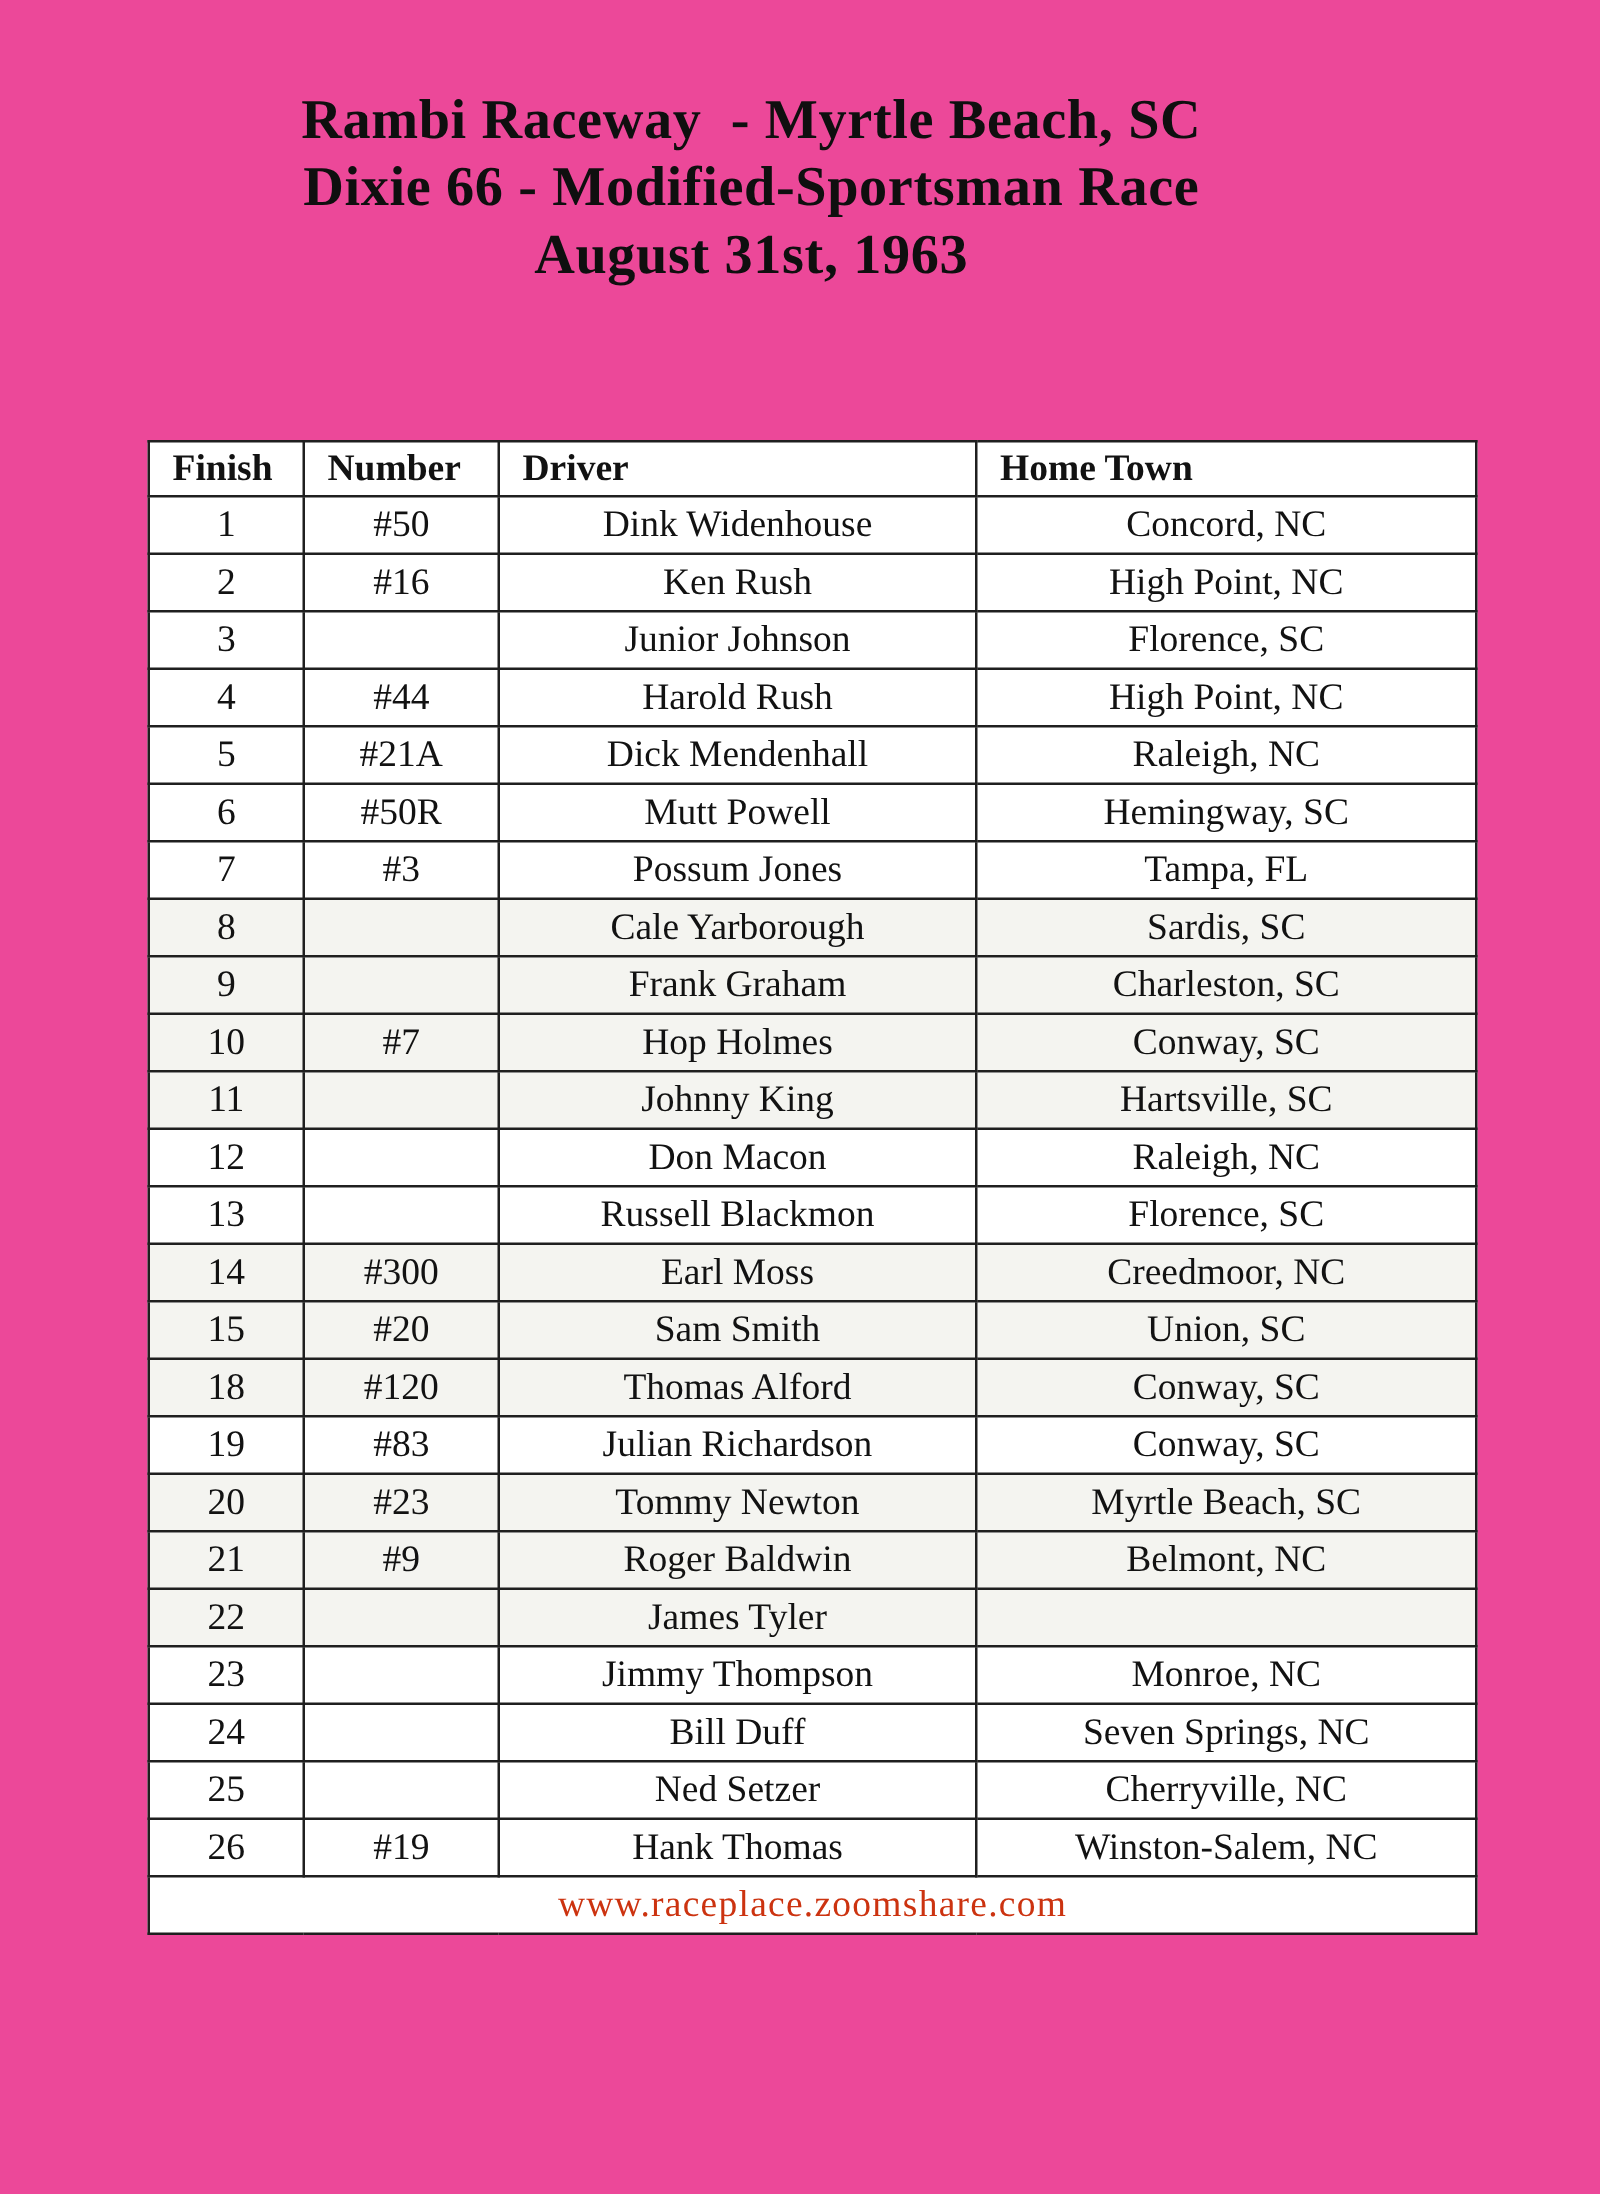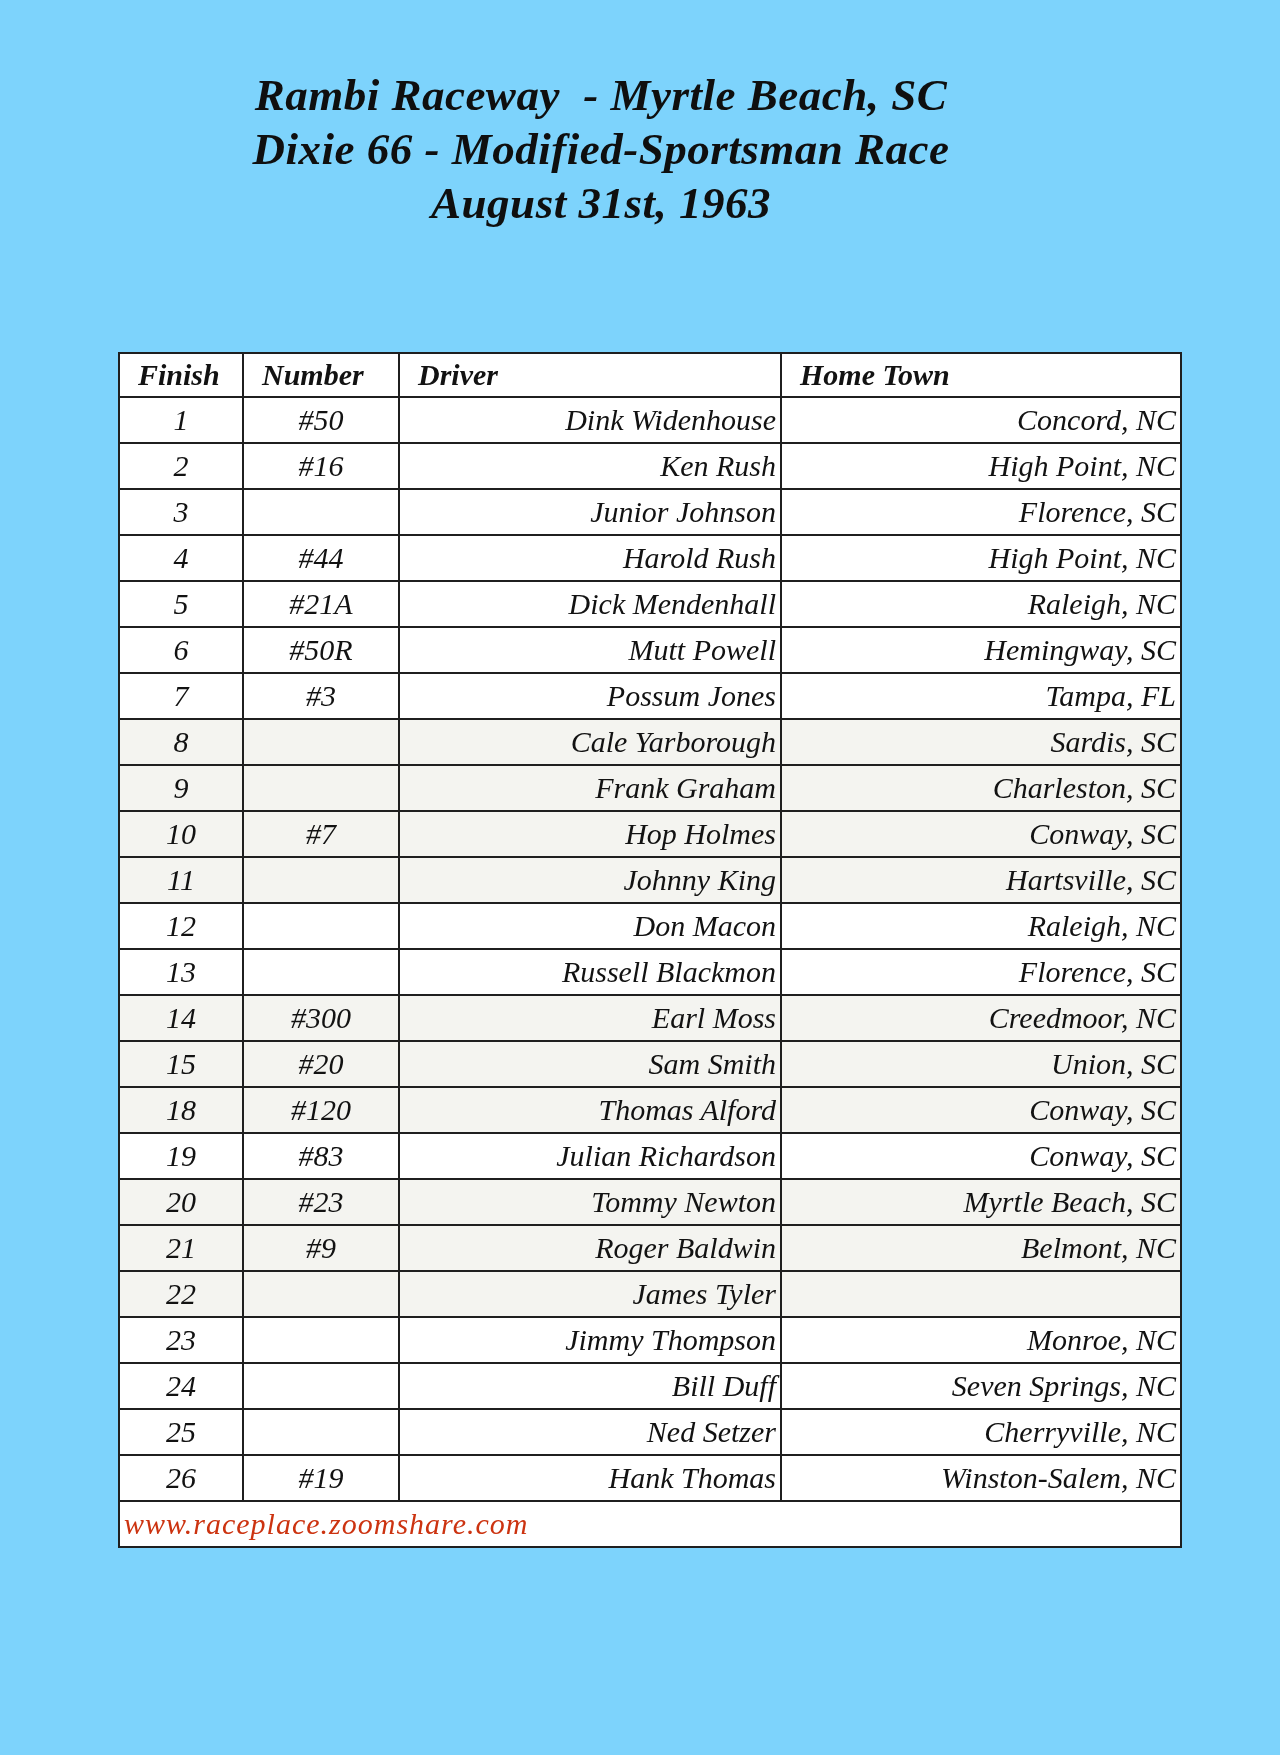--- a/index.html
+++ b/index.html
@@ -4,25 +4,24 @@
 <style>
   html, body {
     margin: 0;
     padding: 0;
     background: #ffffff;
   }
   .page {
     position: relative;
     width: 1280px;
     height: 1755px;
-    background: #7dd3fc;
+    background: #ec4899;
     font-family: "Liberation Serif", "DejaVu Serif", serif;
     color: #141414;
     overflow: hidden;
-    font-style: italic;
   }
   .title-block {
     padding-top: 68px;
     padding-right: 78px;
     box-sizing: border-box;
     width: 100%;
     text-align: center;
     font-weight: bold;
     font-size: 45px;
     line-height: 1.2;
@@ -60,34 +59,34 @@
     padding: 0 18px;
   }
   table.results td {
     height: 44px;
     padding: 0 4px;
   }
   td.c-finish, td.c-number {
     text-align: center;
   }
   td.c-driver, td.c-town {
-    text-align: right;
+    text-align: center;
     padding-left: 12px;
   }
   
   tbody tr:nth-child(8)  td, tbody tr:nth-child(9)  td,
   tbody tr:nth-child(10) td, tbody tr:nth-child(11) td,
   tbody tr:nth-child(14) td, tbody tr:nth-child(15) td,
   tbody tr:nth-child(16) td, tbody tr:nth-child(18) td,
   tbody tr:nth-child(19) td, tbody tr:nth-child(20) td {
     background: #f4f4f0;
   }
   td.footer-cell {
     height: 46px;
-    text-align: left;
+    text-align: center;
     font-size: 40px;
     font-weight: normal;
     letter-spacing: 1px;
     padding-right: 60px;
     border-radius: 13px;
   }
 </style>
 </head>
 <body>
 

